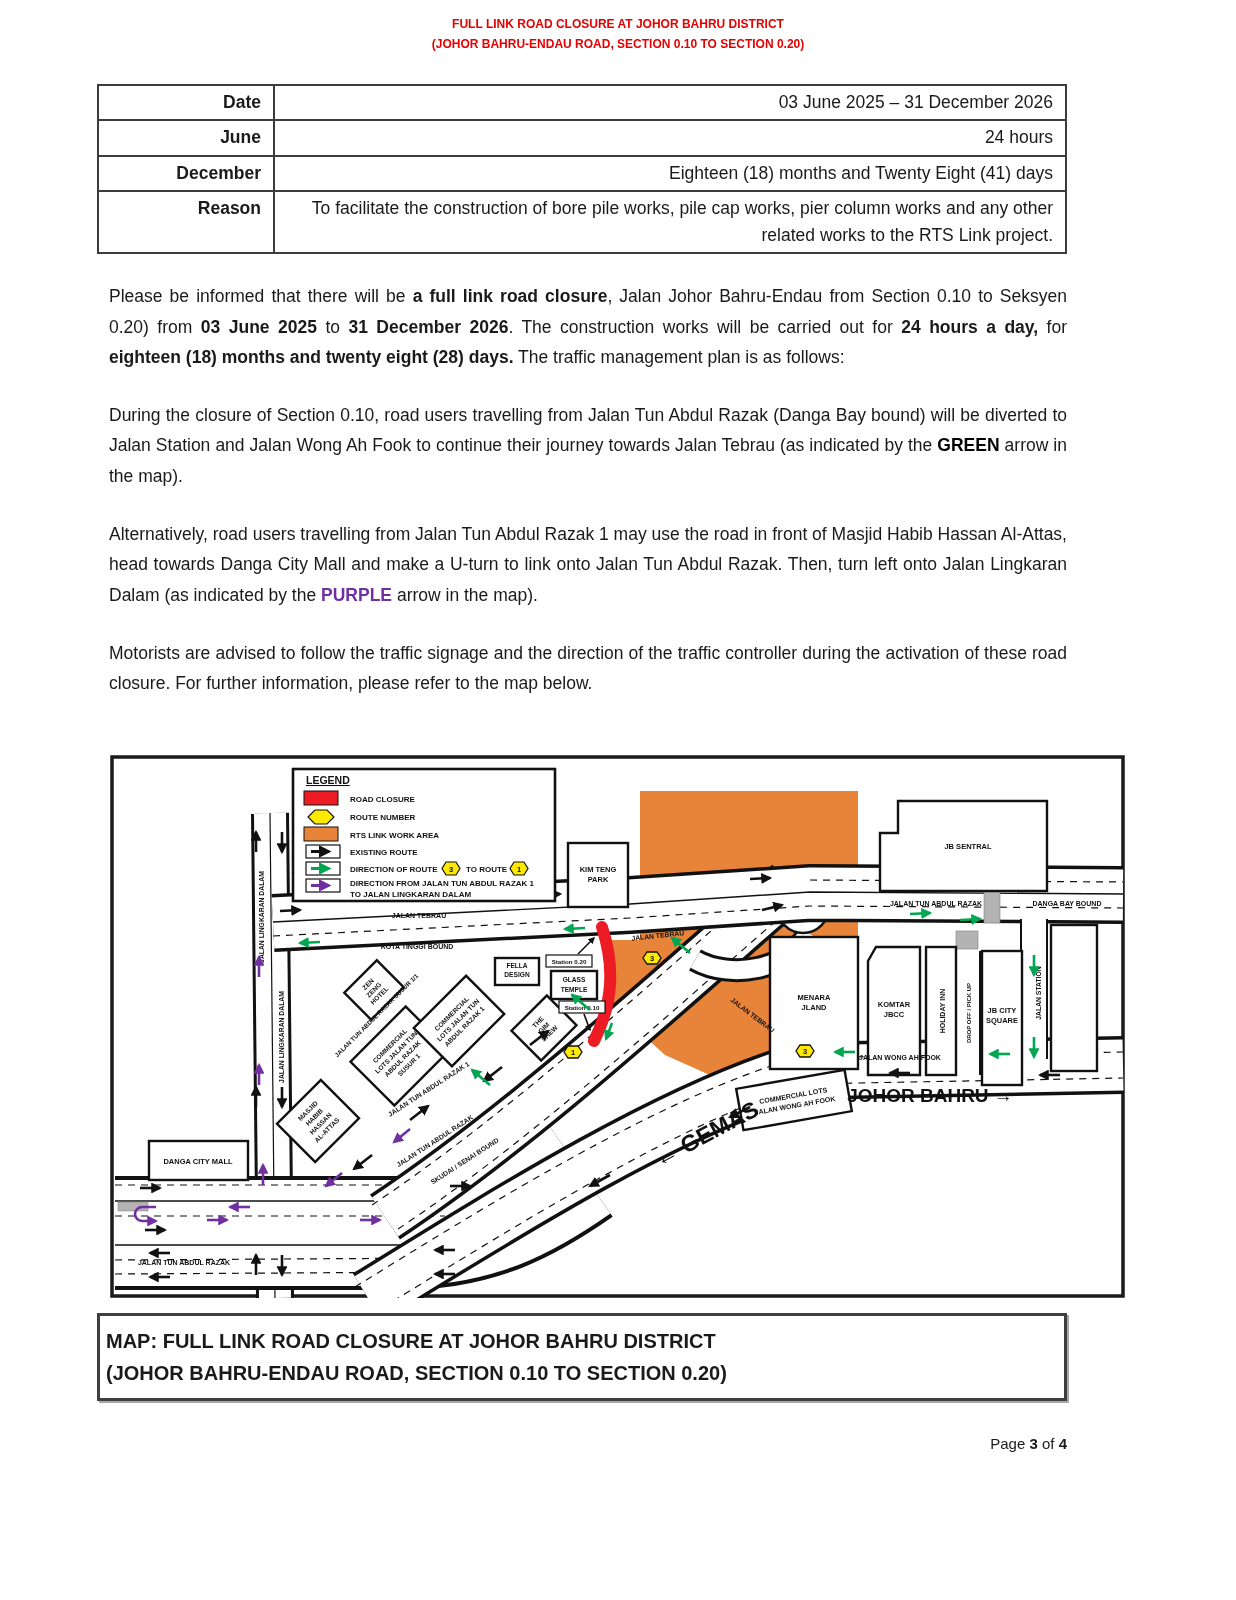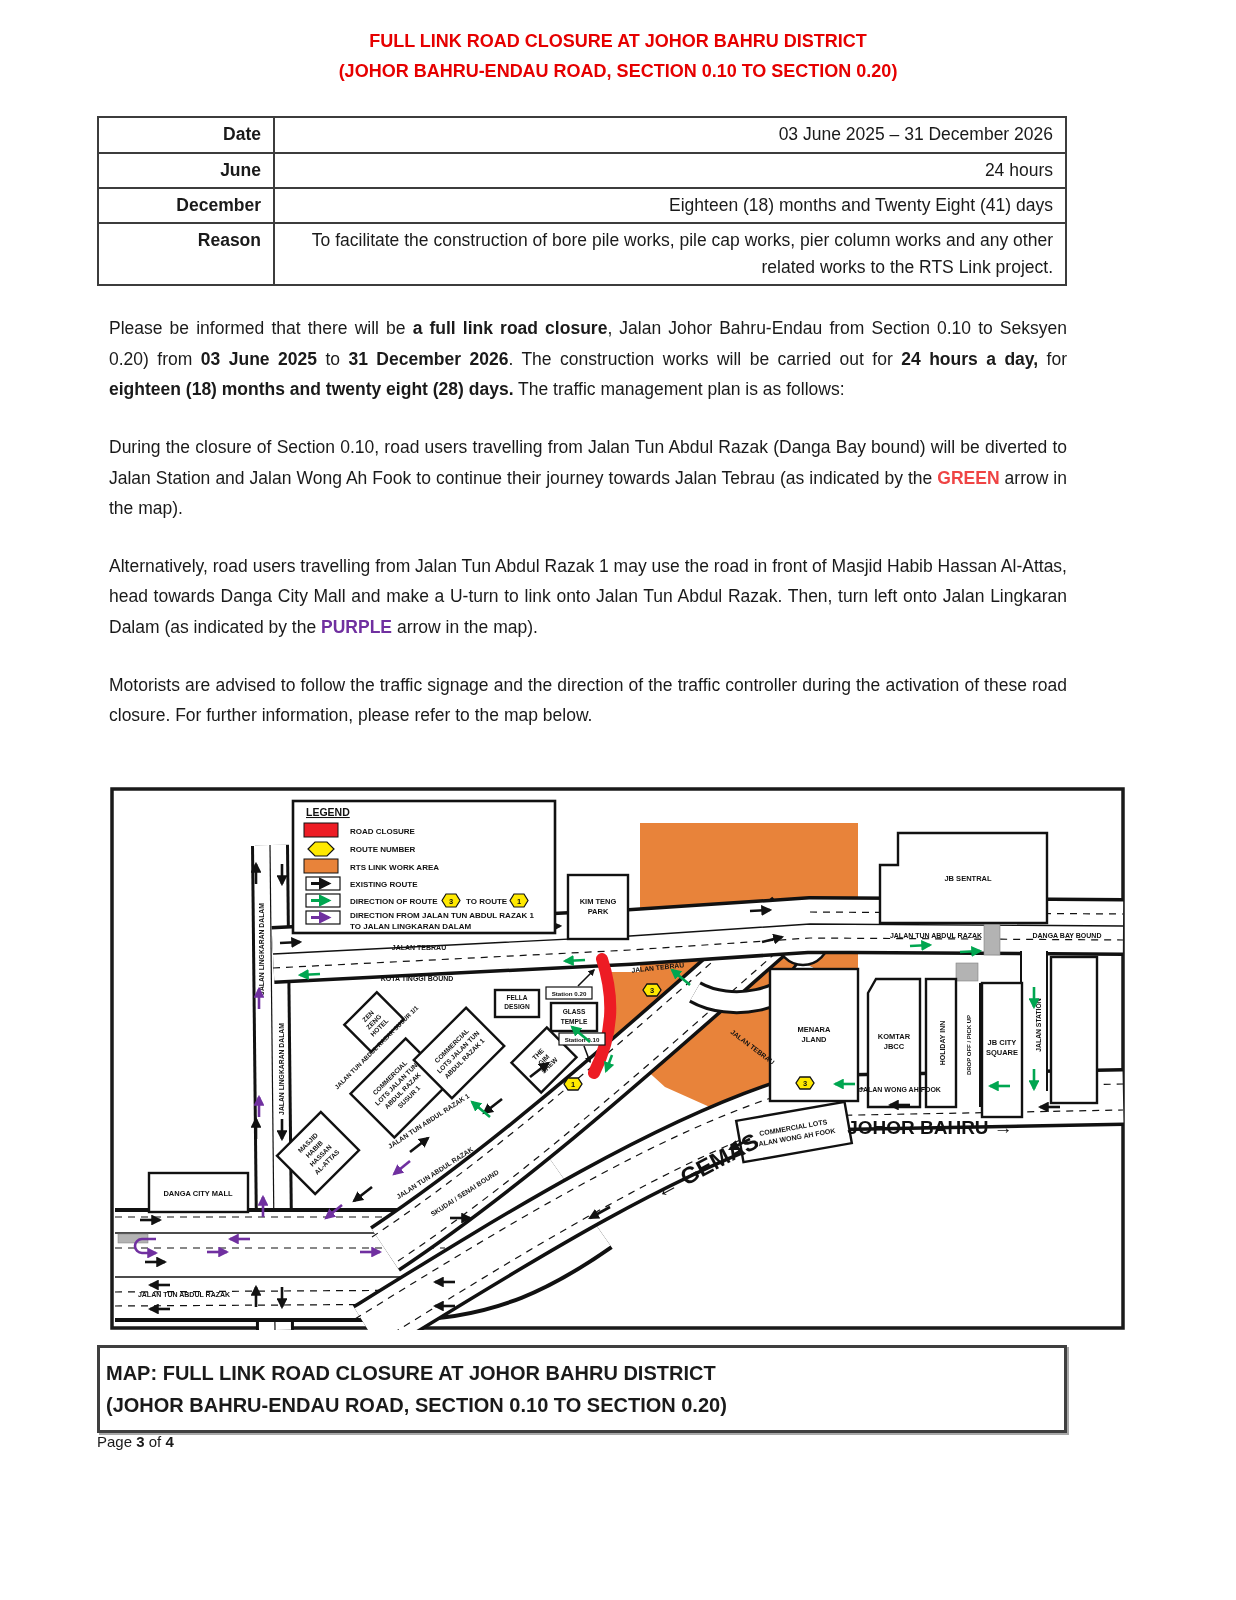--- a/index.html
+++ b/index.html
@@ -1,31 +1,31 @@
 <!DOCTYPE html>
 <html><head>
 <meta charset="utf-8">
 <style>
   html,body{margin:0;padding:0;background:#ffffff;}
   .page{width:1236px;height:1600px;background:#fff;position:relative;overflow:hidden;
         font-family:"Liberation Sans",sans-serif;color:#1a1a1a;}
-  .title{padding-top:26px;text-align:center;font-weight:bold;font-size:18px;line-height:1.68;color:#e60000;}
+  .title{padding-top:14px;text-align:center;font-weight:bold;font-size:12px;line-height:1.68;color:#e60000;}
   .content{margin-left:97px;width:970px;}
   table.info{border-collapse:collapse;margin-top:30px;width:970px;font-size:17.5px;}
   table.info td{border:2px solid #3c3c3c;padding:3px 12px;vertical-align:top;line-height:1.55;text-align:right;}
   table.info td.lbl{width:150px;font-weight:bold;}
   p.para{font-size:17.5px;line-height:1.75;text-align:justify;margin:27px 0 0 12px;}
   .b{font-weight:bold;}
   .map-wrap{margin:56px 0 0 13px;width:1015px;height:543px;}
   svg text{font-family:"Liberation Sans",sans-serif;}
   .mt{font-weight:bold;fill:#111;}
   .caption{margin-top:15px;width:970px;box-sizing:border-box;border:3px solid #3f3f3f;
            box-shadow:2px 2px 0 #a8a8a8;text-align:left;font-weight:bold;font-size:20px;
            line-height:1.6;padding:9px 6px;}
-  .footer{text-align:left;font-size:15px;}
+  .footer{margin-top:34px;text-align:right;font-size:15px;}
 </style>
 </head>
 <body>
 
 <div class="page">
 
   <div class="title">
     <div>FULL LINK ROAD CLOSURE AT JOHOR BAHRU DISTRICT</div>
     <div>(JOHOR BAHRU-ENDAU ROAD, SECTION 0.10 TO SECTION 0.20)</div>
   </div>
@@ -46,21 +46,21 @@
         <td>Eighteen (18) months and Twenty Eight (41) days</td>
       </tr>
       <tr>
         <td class="lbl">Reason</td>
         <td>To facilitate the construction of bore pile works, pile cap works, pier column works and any other related works to the RTS Link project.</td>
       </tr>
     </tbody>
       </table>
 
     <p class="para"><span>Please be informed that there will be </span><span class="b">a full link road closure</span><span>, Jalan Johor Bahru-Endau from Section 0.10 to Seksyen 0.20) from </span><span class="b">03 June 2025</span><span> to </span><span class="b">31 December 2026</span><span>. The construction works will be carried out for </span><span class="b">24 hours a day,</span><span> for </span><span class="b">eighteen (18) months and twenty eight (28) days.</span><span> The traffic management plan is as follows:</span></p>
-    <p class="para"><span>During the closure of Section 0.10, road users travelling from Jalan Tun Abdul Razak (Danga Bay bound) will be diverted to Jalan Station and Jalan Wong Ah Fook to continue their journey towards Jalan Tebrau (as indicated by the </span><span class="b" style="color: #ef4444;">GREEN</span><span> arrow in the map).</span></p>
+    <p class="para"><span>During the closure of Section 0.10, road users travelling from Jalan Tun Abdul Razak (Danga Bay bound) will be diverted to Jalan Station and Jalan Wong Ah Fook to continue their journey towards Jalan Tebrau (as indicated by the </span><span class="b" style="color: #000000;">GREEN</span><span> arrow in the map).</span></p>
     <p class="para"><span>Alternatively, road users travelling from Jalan Tun Abdul Razak 1 may use the road in front of Masjid Habib Hassan Al-Attas, head towards Danga City Mall and make a U-turn to link onto Jalan Tun Abdul Razak. Then, turn left onto Jalan Lingkaran Dalam (as indicated by the </span><span class="b" style="color: rgb(112, 48, 160);">PURPLE</span><span> arrow in the map).</span></p>
     <p class="para"><span>Motorists are advised to follow the traffic signage and the direction of the traffic controller during the activation of these road closure. For further information, please refer to the map below.</span></p>
 
     <div class="map-wrap">
     <svg width="1015" height="543" viewBox="0 0 1015 543">
       <defs>
         <marker id="mb" viewBox="0 0 10 10" refX="8" refY="5" markerWidth="4.2" markerHeight="4.2" orient="auto">
               <path d="M0,0 L10,5 L0,10 z" fill="#111"></path>
             </marker>
         <marker id="mg" viewBox="0 0 10 10" refX="8" refY="5" markerWidth="4.2" markerHeight="4.2" orient="auto">

